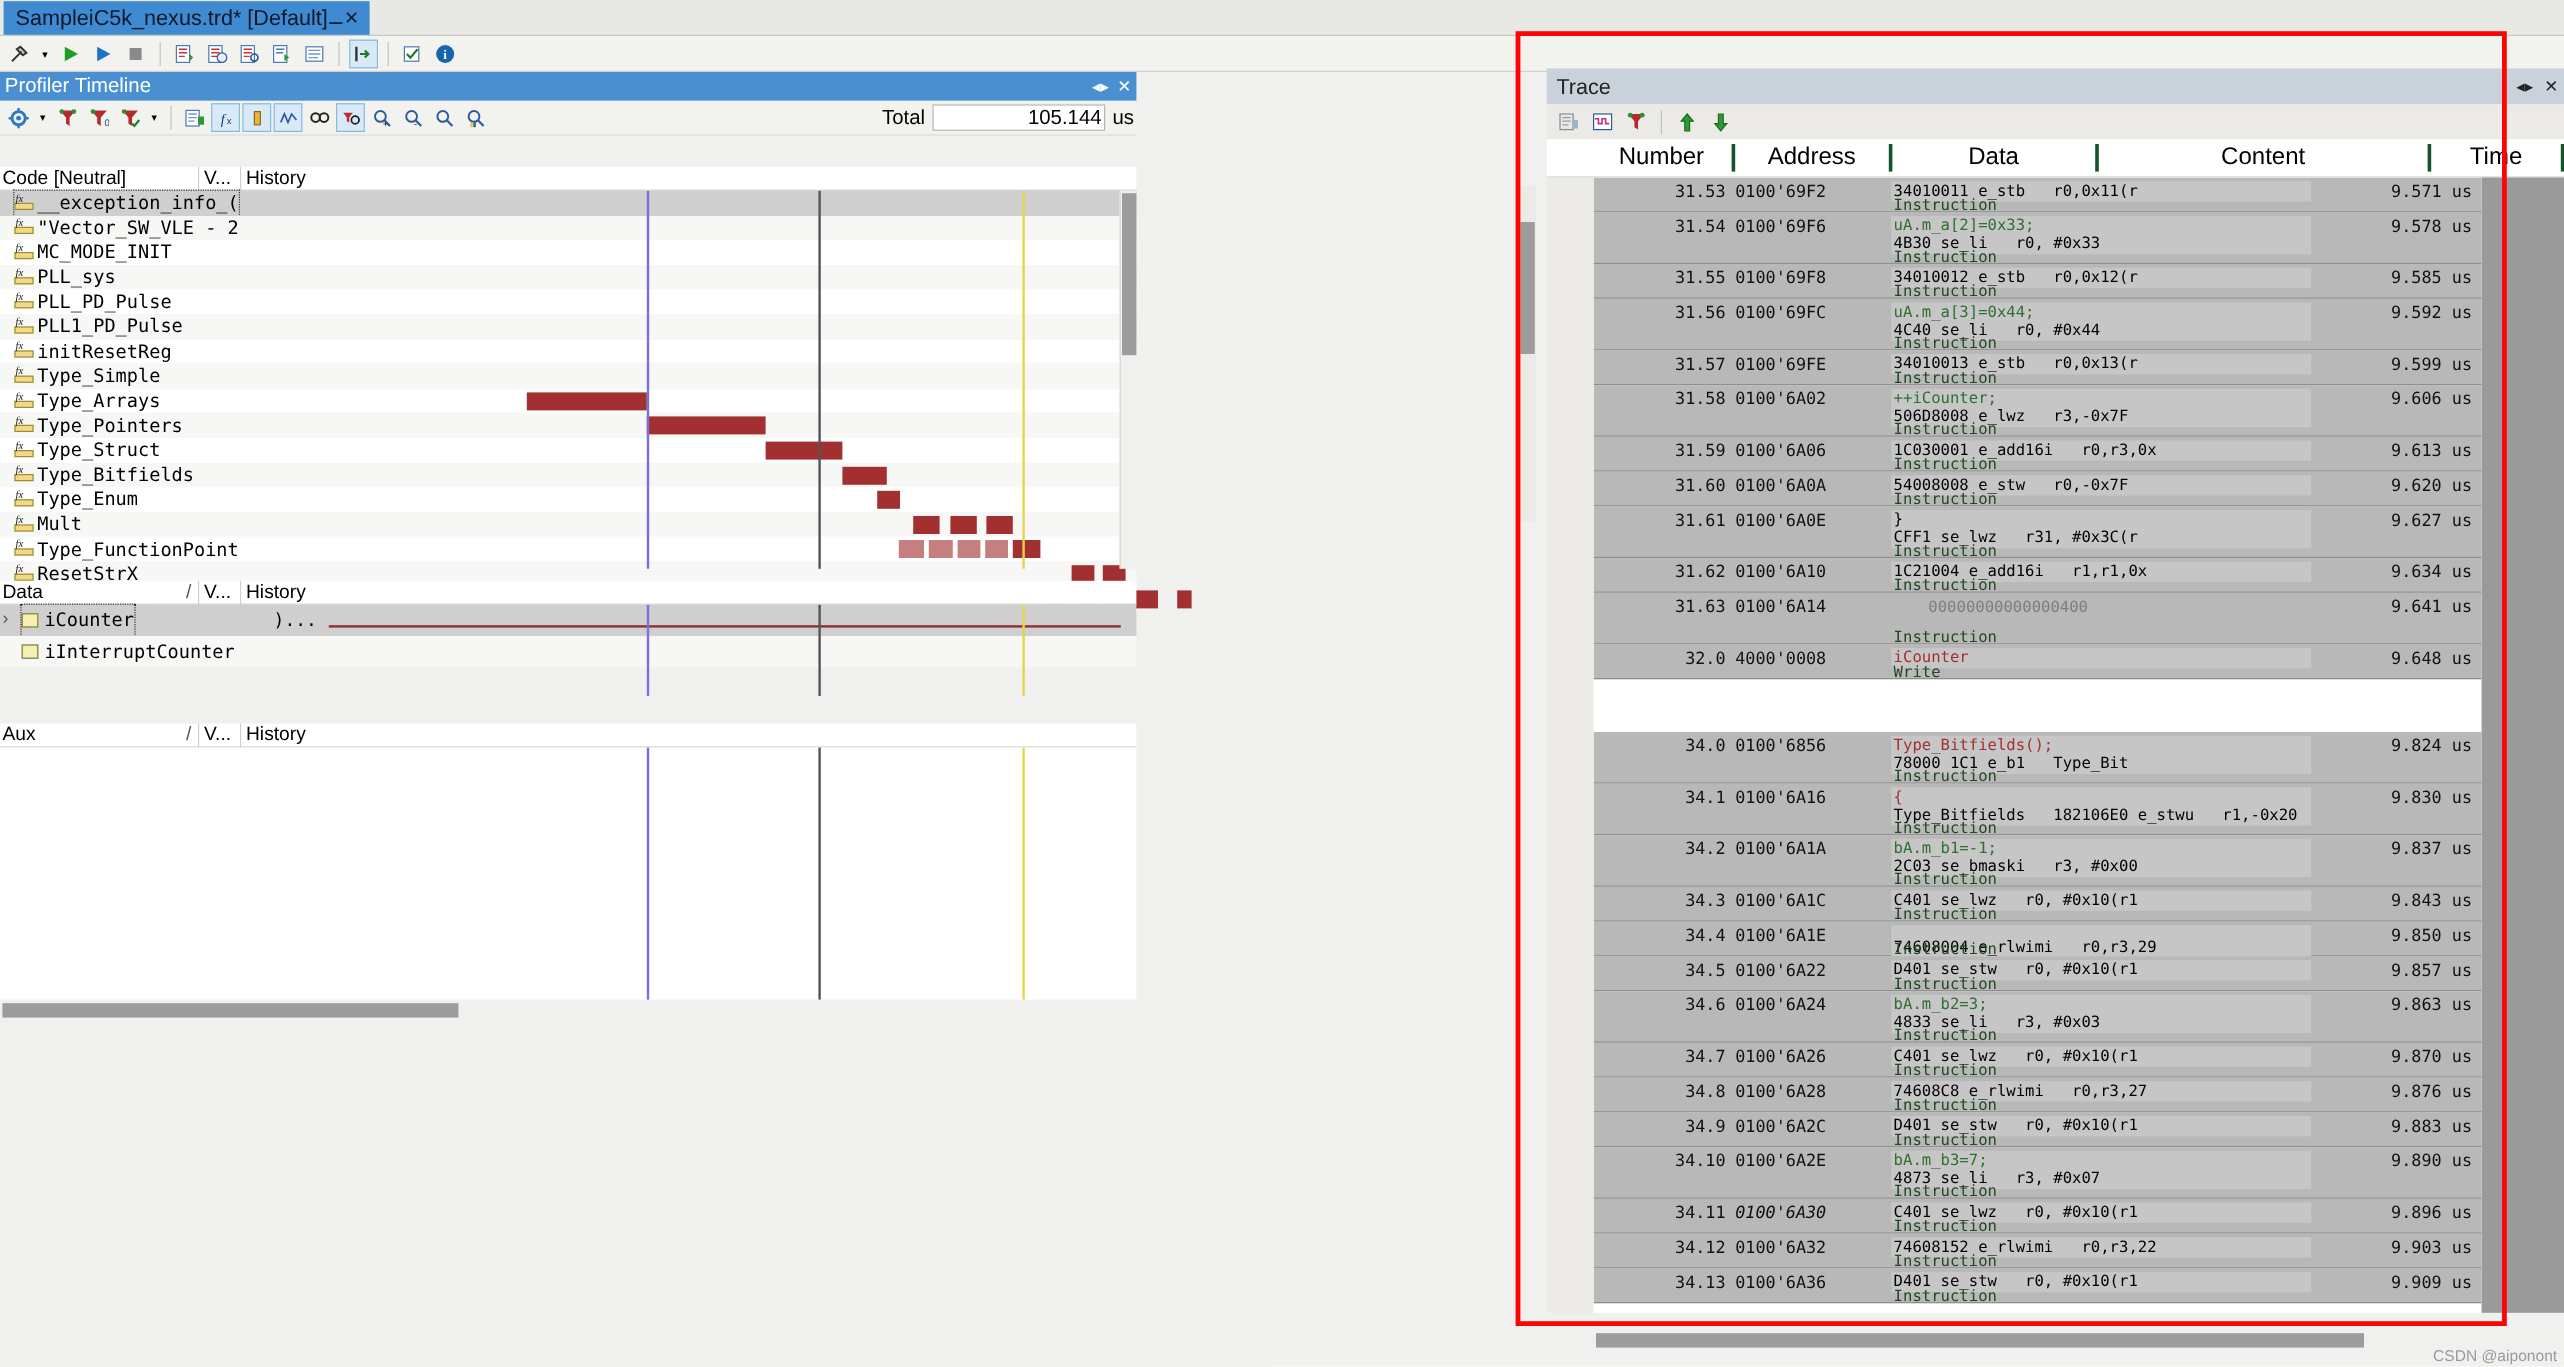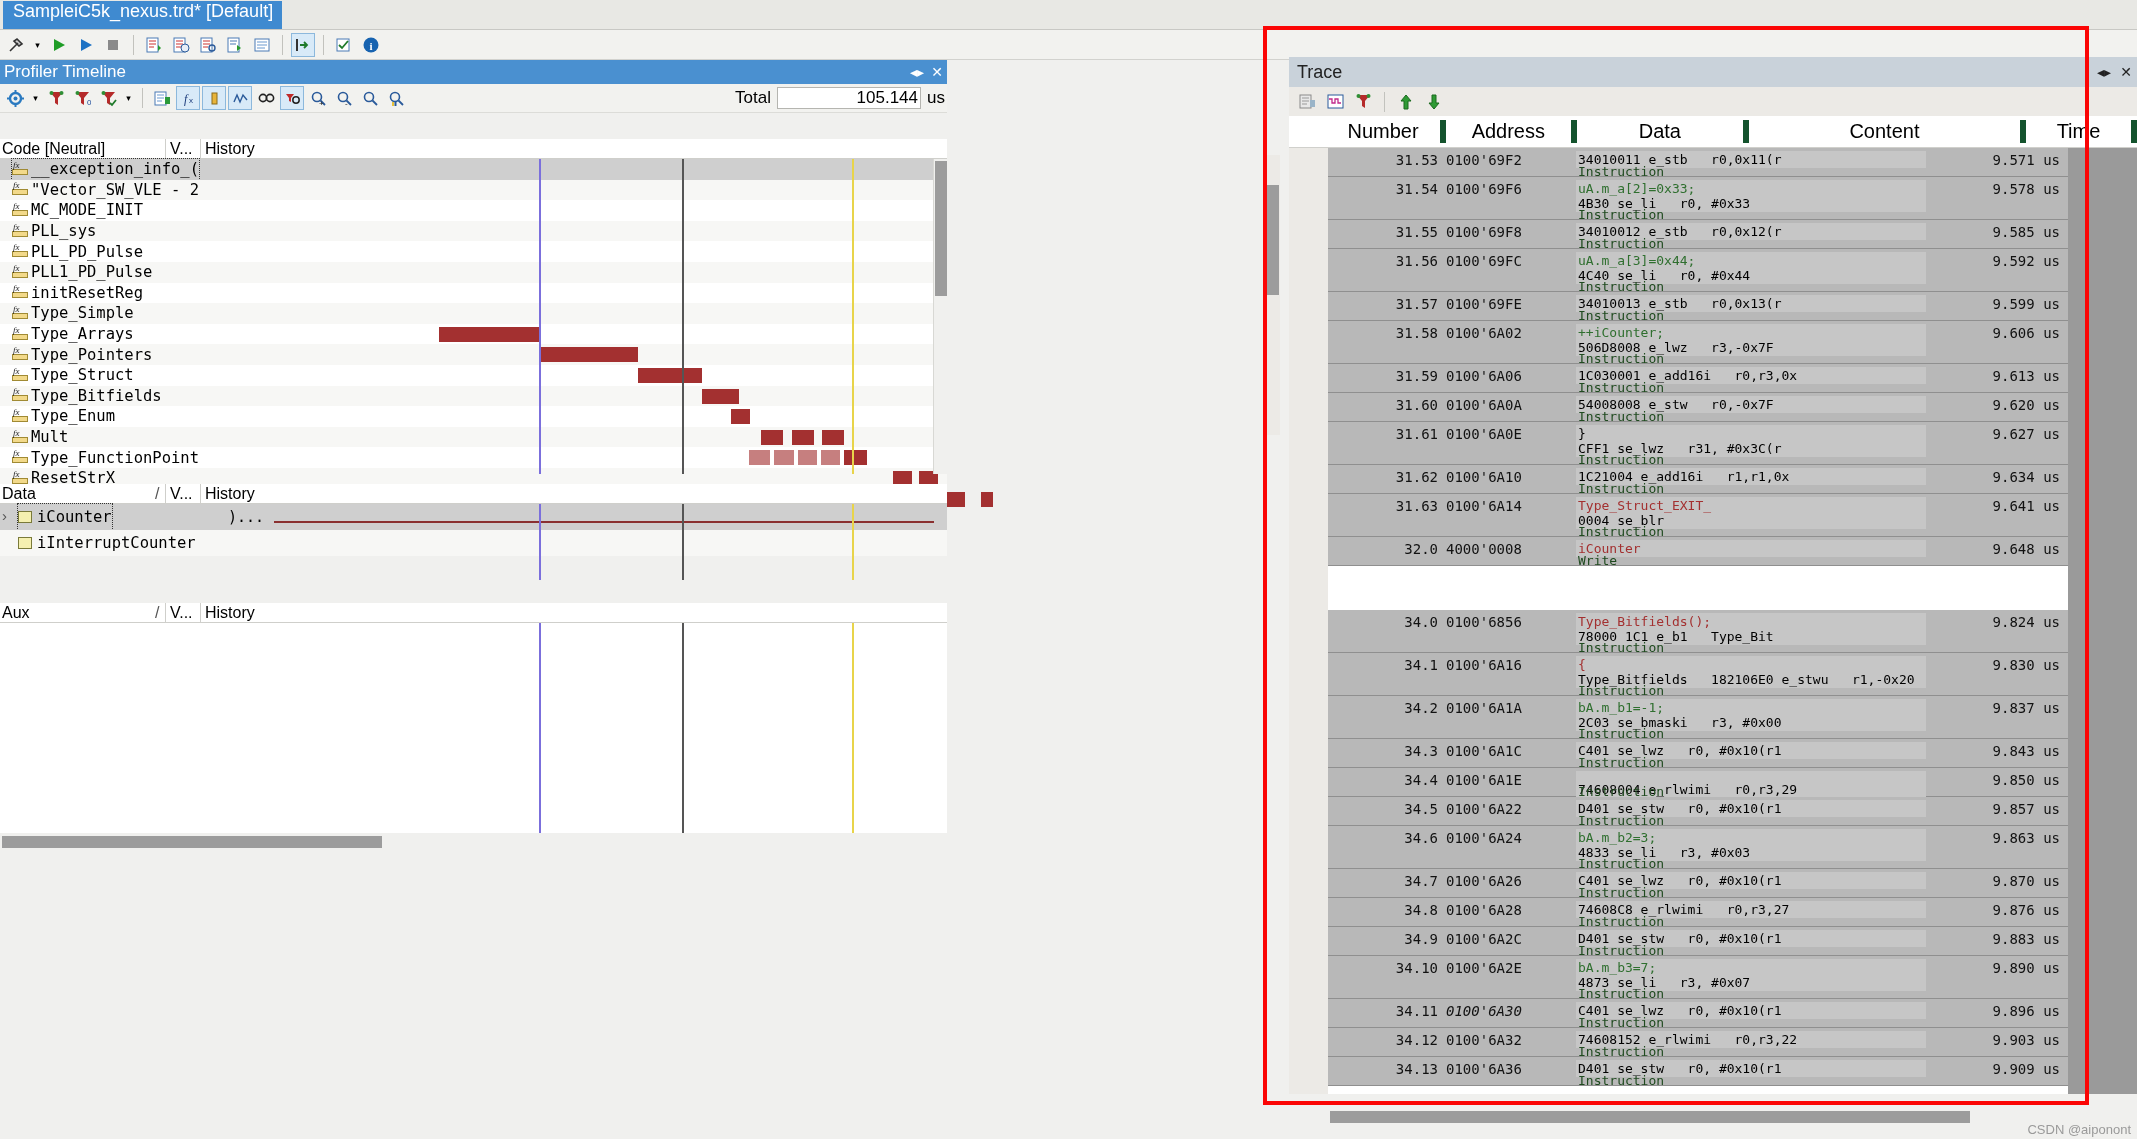--- a/index.html
+++ b/index.html
@@ -14,23 +14,23 @@
   }
   #root { position: relative; width: 2137px; height: 1139px; background:#f0f0ee; }
 
   
   .tabbar {
     position:absolute; left:0; top:0; width:2137px; height:30px;
     background:#e8e8e4; border-bottom:1px solid #c8c8c4;
   }
   .doc-tab {
     position:absolute; left:3px; top:1px; height:28px;
-    background:#3f8ad0; color:#ffffff;
+    background:#3f8ad0; color:#0f172a;
     display:flex; align-items:center; gap:0;
-    padding:0 9px 0 10px; font-size:18px;flex-direction:column;
+    padding:0 9px 0 10px; font-size:18px;
   }
   .doc-tab .pin, .doc-tab .x { font-size:15px; opacity:.95; }
 
   
   .apptoolbar {
     position:absolute; left:0; top:30px; width:2137px; height:30px;
     background:#f2f2ef; border-bottom:1px solid #d2d2ce;
     display:flex; align-items:center; padding-left:4px; gap:3px;
   }
   .tbtn { width:24px; height:24px; display:flex; align-items:center; justify-content:center;
@@ -119,21 +119,21 @@
   .tr-title .spacer{flex:1;}
   .tr-title .ctl { width:22px; text-align:center; font-size:14px; }
   .tr-toolbar {
     position:absolute; background:#eceae6; display:flex; align-items:center;
     padding-left:6px; gap:4px;
   }
   .tr-head {
     position:absolute; background:#fff; display:flex; align-items:center;
     border-bottom:1px solid #d0d0cc; font-size:20px;
   }
-  .tr-head .th { text-align:center; border-right:6px solid #14532d; }
+  .tr-head .th { text-align:center; border-right:3px solid #14532d; }
   .tr-body { position:absolute; overflow:hidden; background:#fff; }
   .trow { position:relative; background:#b8b8b8; border-bottom:1px solid #8f8f8f;
           font-family:"DejaVu Sans Mono", monospace; }
   .trow .num  { position:absolute; text-align:right; font-size:14px; color:#111; }
   .trow .addr { position:absolute; text-align:left; font-size:14px; color:#111; }
   .trow .data { position:absolute; text-align:right; font-size:13px; color:#7d7d7d; }
   .trow .cont { position:absolute; font-size:13px; }
   .trow .cont .l1 { white-space:pre; }
   .trow .cont .l2 { white-space:pre; }
   .trow .time { position:absolute; text-align:right; font-size:14px; color:#111; }
@@ -722,24 +722,20 @@
         <div class="cont" style="left: 248px; top: 3px; width: 350px; background: rgb(198, 198, 198); padding: 1px 2px;">
           <div class="l1">1C21004 e_add16i   r1,r1,0x</div>
         </div>
         <div style="position: absolute; left: 250px; top: 16px; font-size: 13px; color: rgb(31, 74, 31); font-family: &quot;DejaVu Sans Mono&quot;, monospace;">Instruction</div>
         <div class="time" style="left: 600px; top: 4px; width: 132px;">9.634 us</div>
       </div>
       <div class="trow" style="height: 43px;">
         <div class="num" style="left: 0px; top: 4px; width: 110px;">31.63</div>
         <div class="addr" style="left: 118px; top: 4px; width: 122px;">0100'6A14</div>
         <div class="data" style="left: 244px; top: 5px; width: 168px;">00000000000000400</div>
-        <div class="cont" style="left: 248px; top: 3px; width: 350px; background: rgb(198, 198, 198); padding: 1px 2px;">
-          <div class="l1" style="color: rgb(163, 48, 48);">Type_Struct_EXIT_</div>
-          <div class="l2">0004 se_blr</div>
-        </div>
         <div style="position: absolute; left: 250px; top: 30px; font-size: 13px; color: rgb(31, 74, 31); font-family: &quot;DejaVu Sans Mono&quot;, monospace;">Instruction</div>
         <div class="time" style="left: 600px; top: 4px; width: 132px;">9.641 us</div>
       </div>
       <div class="trow" style="height: 29px;">
         <div class="num" style="left: 0px; top: 4px; width: 110px;">32.0</div>
         <div class="addr" style="left: 118px; top: 4px; width: 122px;">4000'0008</div>
         <div class="data" style="left: 244px; top: 5px; width: 168px;">000000000000041F</div>
         <div class="cont" style="left: 248px; top: 3px; width: 350px; background: rgb(198, 198, 198); padding: 1px 2px;">
           <div class="l1" style="color: rgb(163, 48, 48);">iCounter</div>
         </div>

